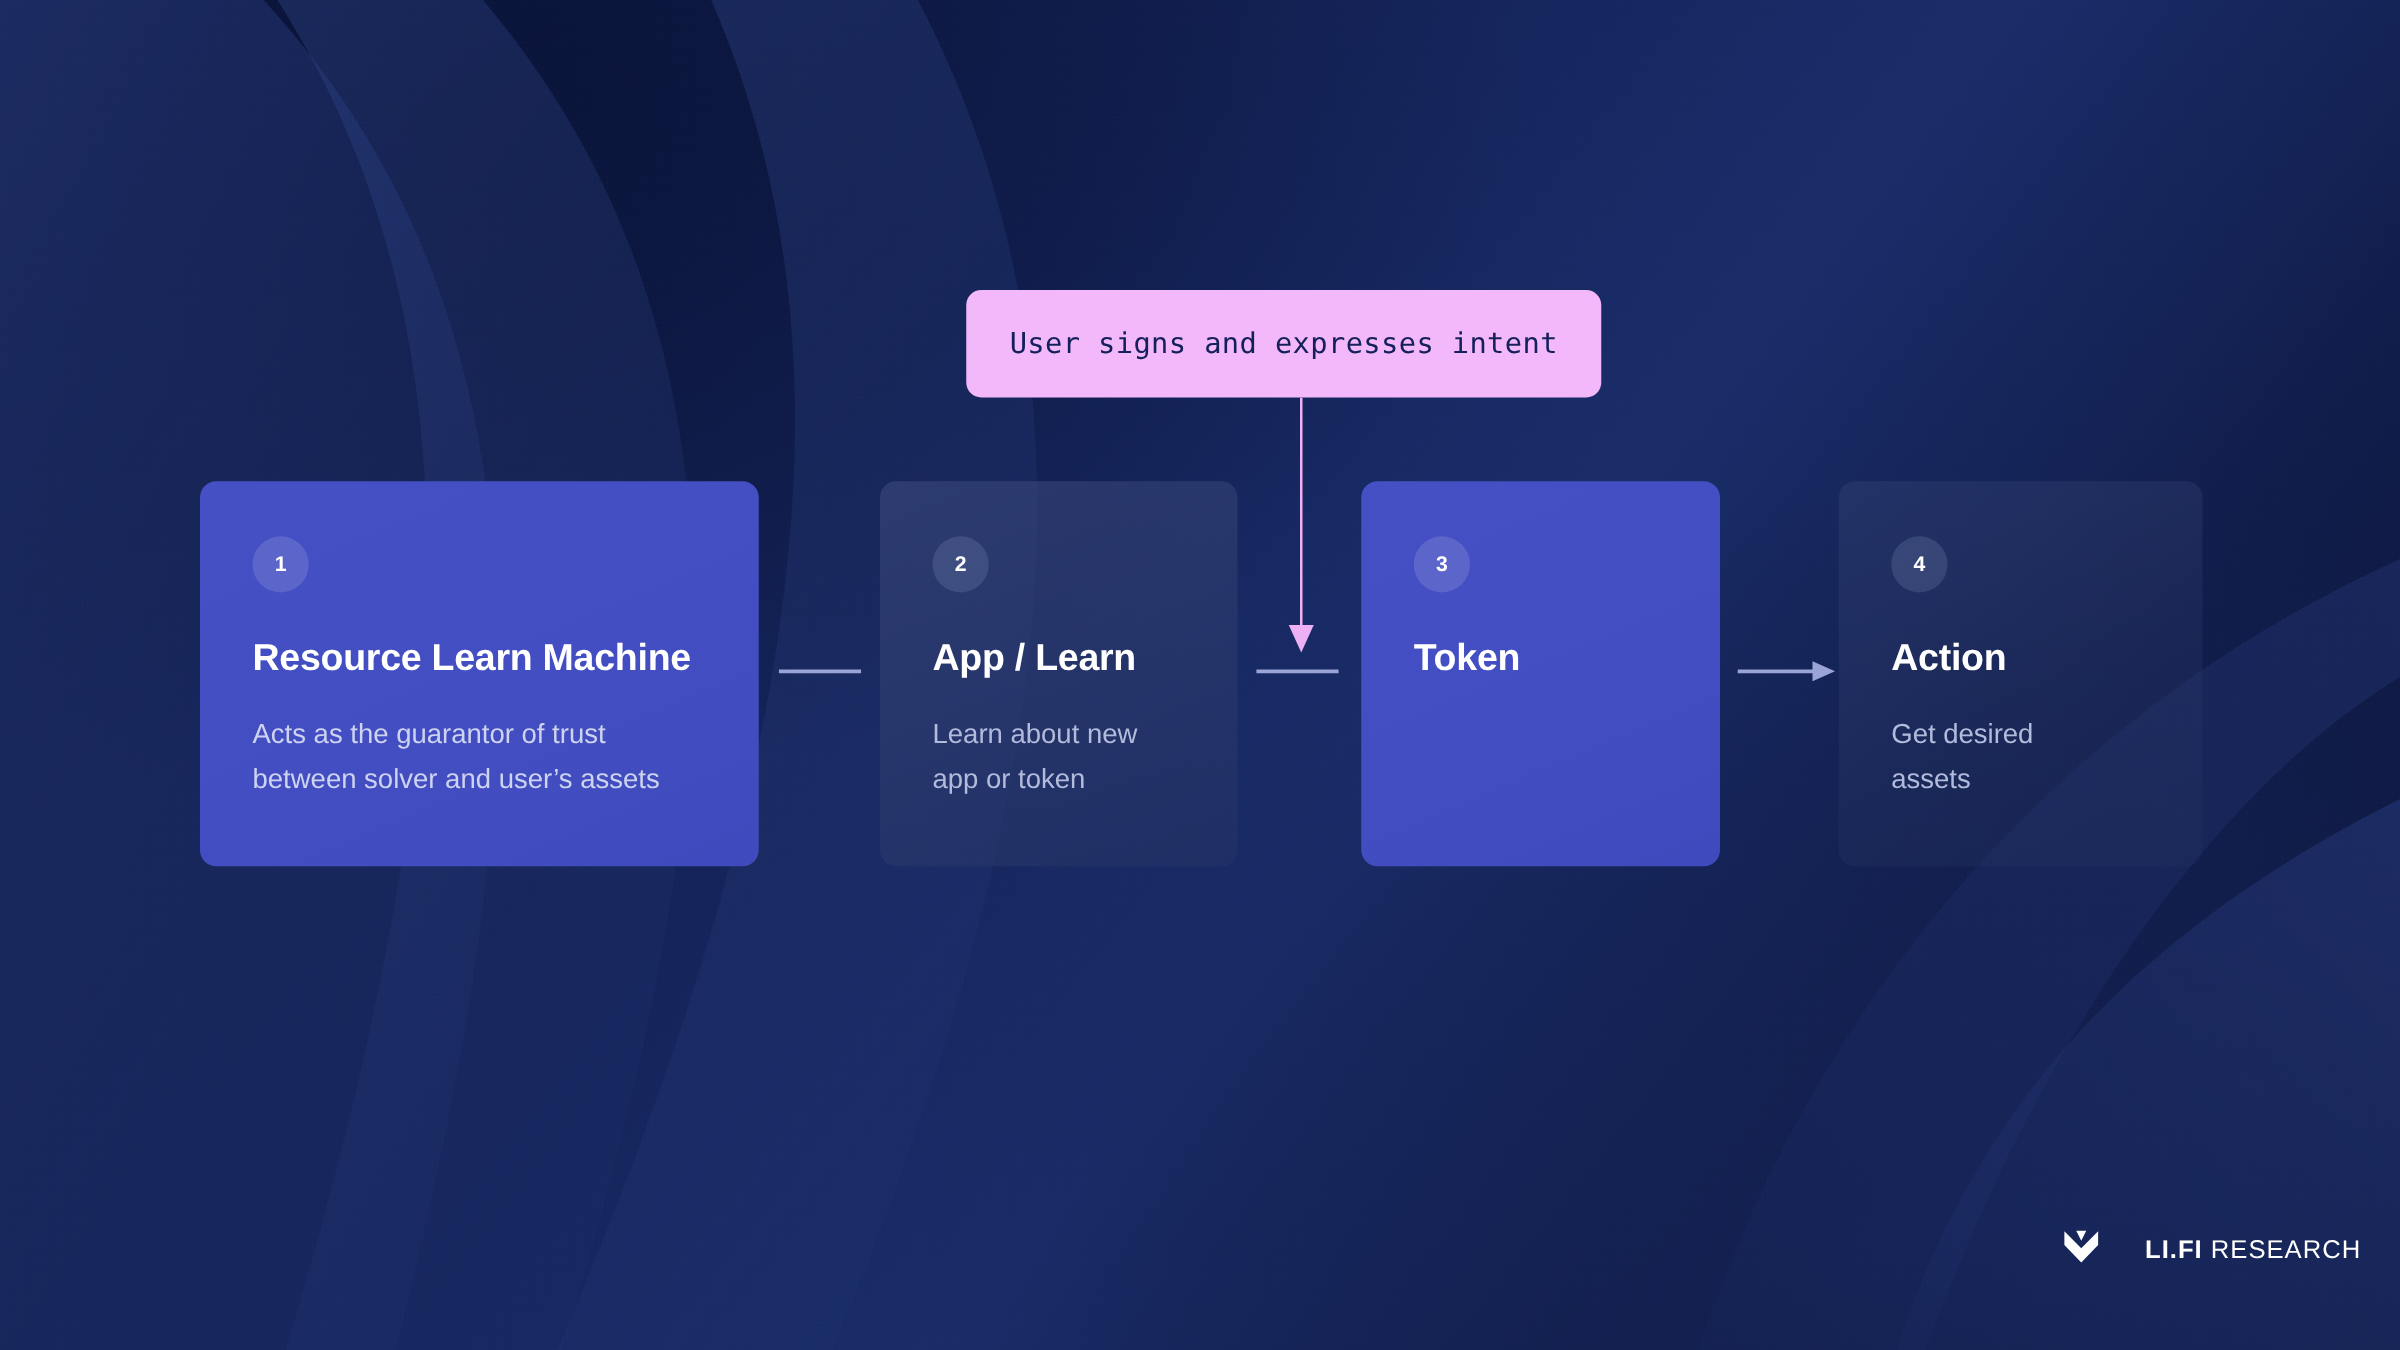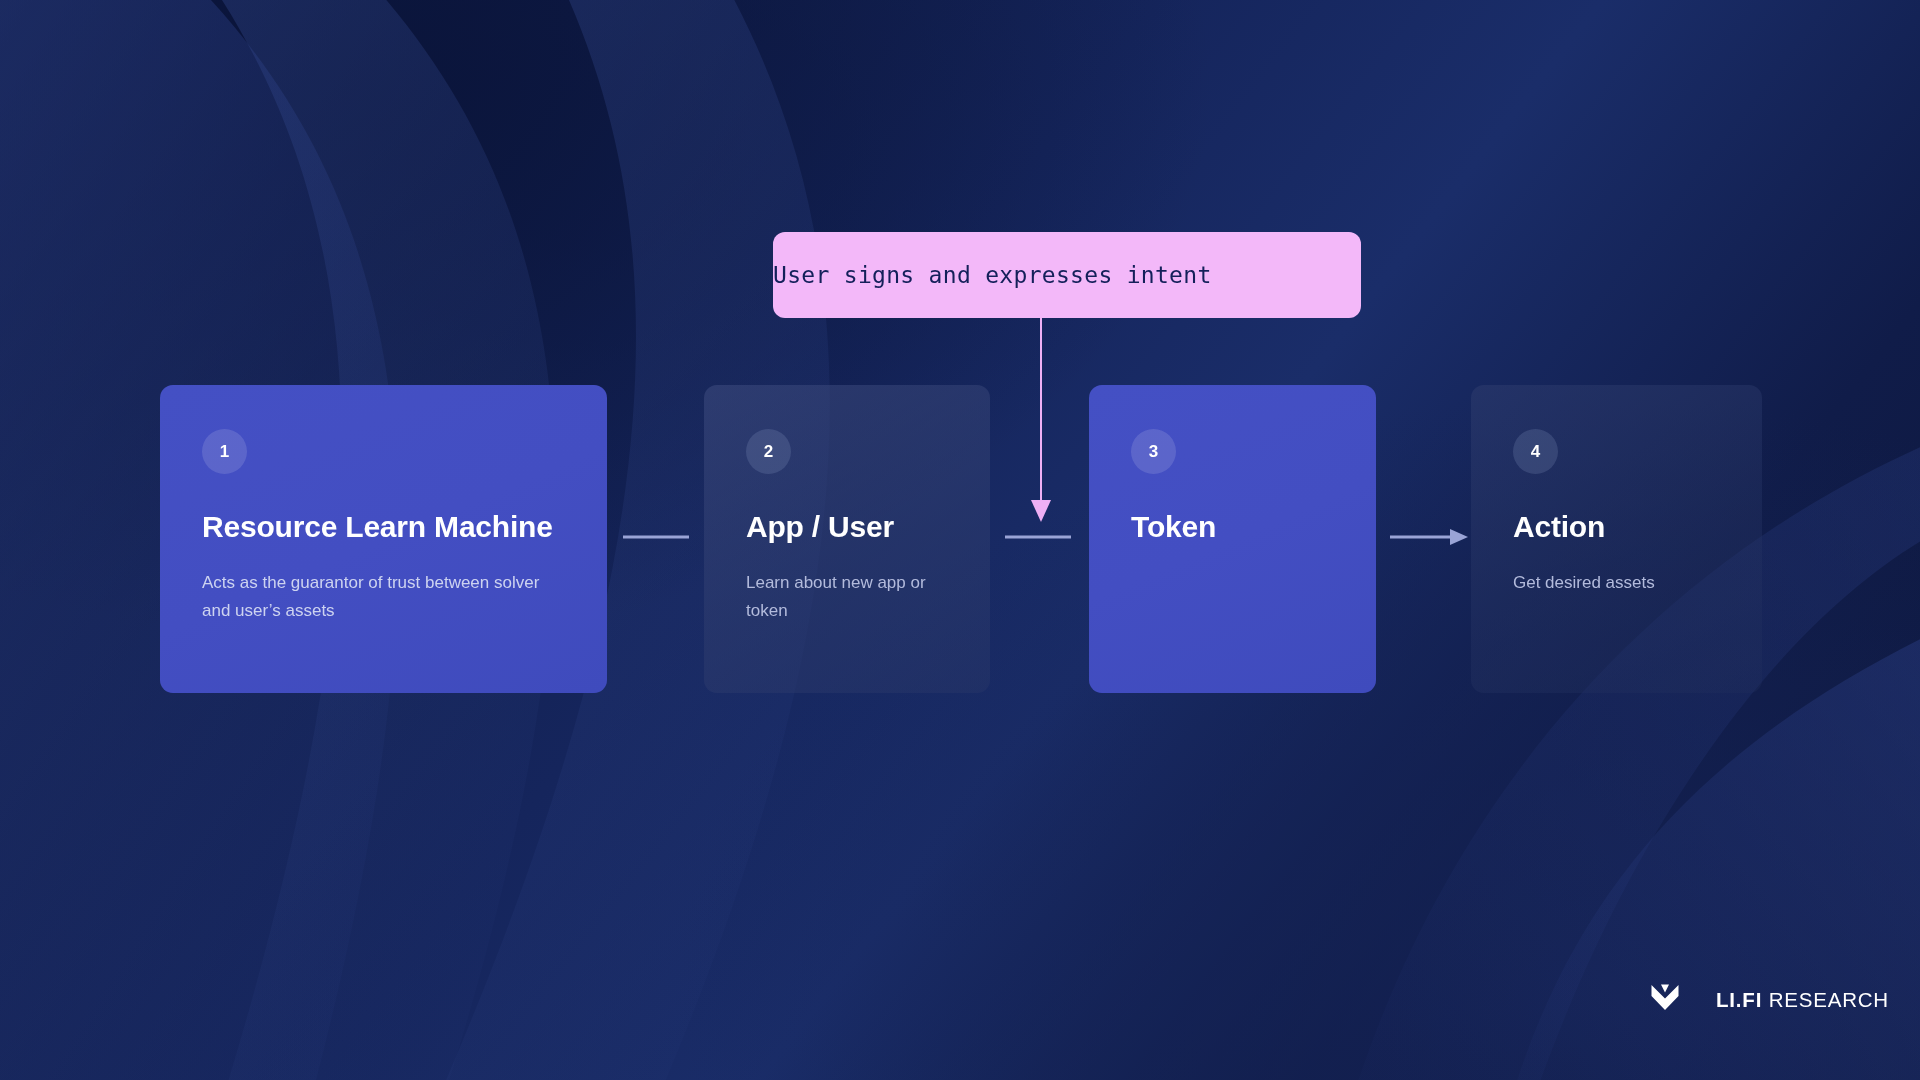--- a/index.html
+++ b/index.html
@@ -41,27 +41,27 @@
     opacity: 0.30;
     background-image: radial-gradient(rgba(160,185,255,0.10) 0.6px, transparent 0.7px);
     background-size: 4px 4px;
   }
 
   
   .callout {
     position: absolute;
     left: 773px;
     top: 232px;
-    width: 588px;
+    width: 508px;
     height: 86px;
     border-radius: 12px;
     background: #f3b8f9;
     display: flex;
     align-items: center;
-    justify-content: flex-start;
+    justify-content: center;
   }
   .callout-text {
     font-family: "DejaVu Sans Mono", "Liberation Mono", monospace;
     font-size: 23px;
     letter-spacing: 0.3px;
     color: #14205a;
     white-space: nowrap;
   }
 
   
@@ -101,21 +101,21 @@
     margin-top: 36px;
     font-size: 30px;
     font-weight: 700;
     color: #ffffff;
     letter-spacing: -0.2px;
     white-space: nowrap;
   }
 
   .card-desc {
     margin-top: 25px;
-    font-size: 17px;
+    font-size: 22px;
     line-height: 1.62;
     font-weight: 400;
   }
   .card.accent .card-desc { color: #cdd3f0; }
   .card.muted  .card-desc { color: #b3bbdc; }
 
   
   .connector {
     position: absolute;
     pointer-events: none;
@@ -187,21 +187,21 @@
   </div>
 
   <svg class="connector" style="left:623px; top:531px; width:66px; height:12px;" viewBox="0 0 66 12">
     <line x1="0" y1="6" x2="66" y2="6" stroke="#9aa4d6" stroke-width="3"></line>
   </svg>
 
   <div class="card muted" style="left:704px; width:286px;">
     <div class="card-badge">
       <span>2</span>
     </div>
-    <div class="card-title">App / User</div>
+    <div class="card-title">App / Learn</div>
     <div class="card-desc" style="max-width:200px;">Learn about new app or token</div>
   </div>
 
   <svg class="connector" style="left:1005px; top:531px; width:66px; height:12px;" viewBox="0 0 66 12">
     <line x1="0" y1="6" x2="66" y2="6" stroke="#9aa4d6" stroke-width="3"></line>
   </svg>
 
   <div class="card accent" style="left:1089px; width:287px;">
     <div class="card-badge">
       <span>3</span>

